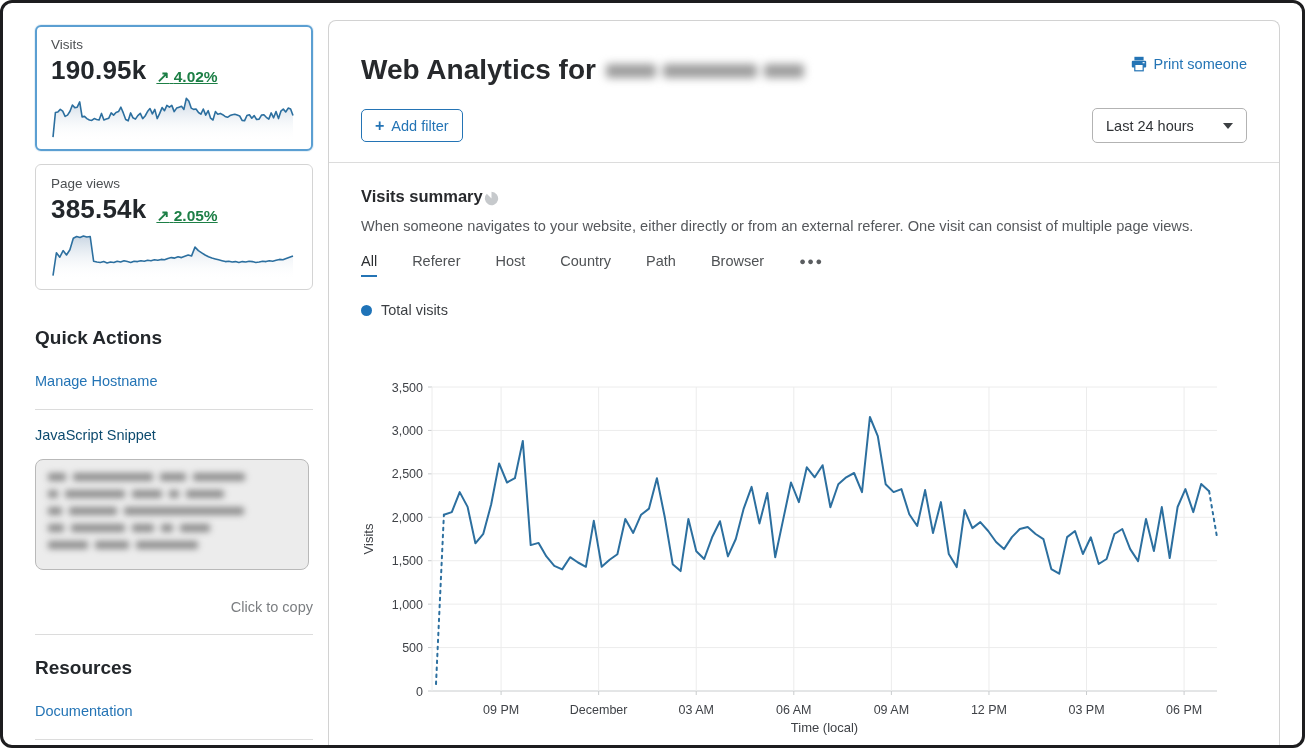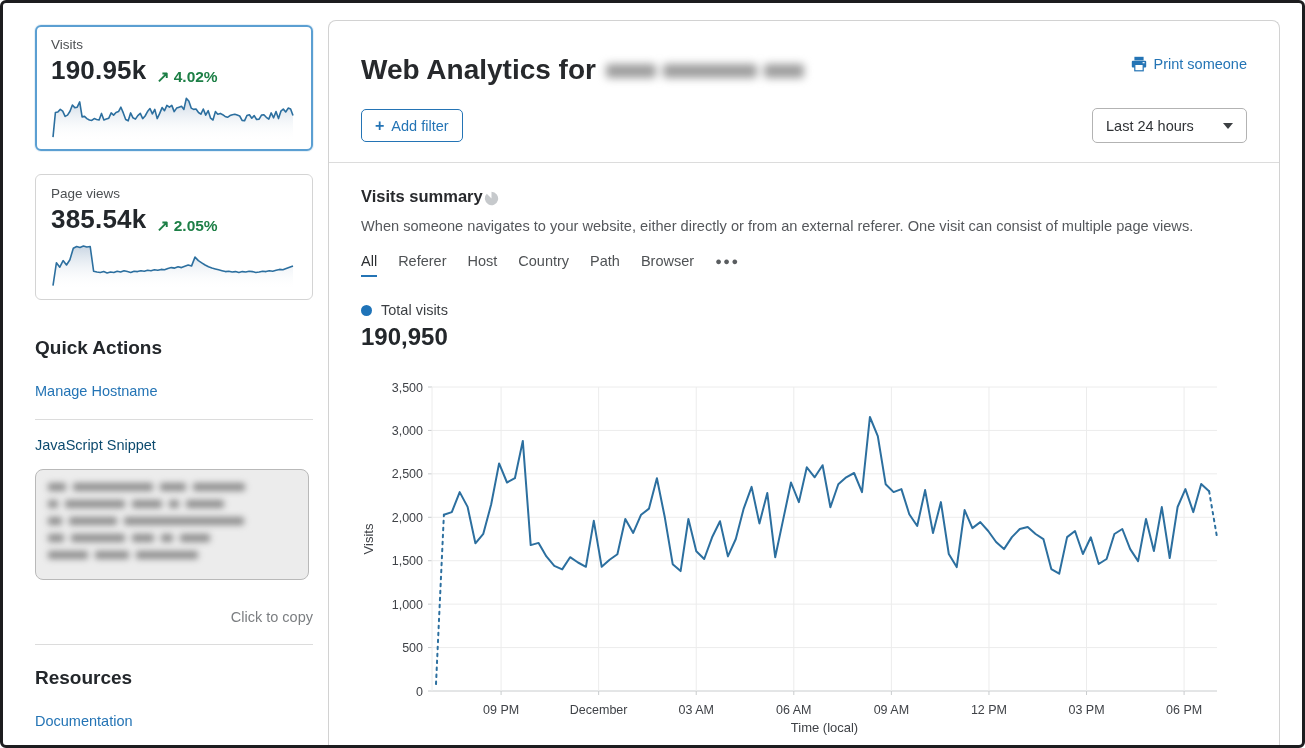--- a/index.html
+++ b/index.html
@@ -1,29 +1,29 @@
 <!DOCTYPE html>
 <html><head>
 <meta charset="utf-8">
 <style>
   * { margin:0; padding:0; box-sizing:border-box; }
   html,body { background:#fff; }
   body { font-family:"Liberation Sans", sans-serif; color:#2f3235; }
   .frame { position:relative; width:1305px; height:748px; background:#fff;
-           border:3px solid #1d1d1f; border-radius:6px; overflow:hidden; }
+           border:3px solid #1d1d1f; border-radius:12px; overflow:hidden; }
 
   
   .sidebar { position:absolute; left:32px; top:22px; width:278px; }
   .stat-card { border:1px solid #d4d4d4; border-radius:6px; padding:11px 15px 8px; background:#fff; cursor:pointer; }
   .stat-card.selected { border:2px solid #5b9fd2; padding:10px 14px 7px; box-shadow:0 0 0 1px rgba(91,159,210,.15); }
-  .stat-card + .stat-card { margin-top:23px; }
+  .stat-card + .stat-card { margin-top:13px; }
   .stat-label { font-size:13.5px; color:#4c4f52; }
   .stat-row { display:flex; align-items:flex-end; gap:10px; margin-top:3px; }
   .stat-value { font-size:26px; font-weight:bold; color:#23272b; letter-spacing:.2px; }
-  .stat-delta { font-size:15.5px; font-weight:bold; color:#1d7f46; }
+  .stat-delta { font-size:15.5px; font-weight:bold; color:#1d7f46;text-decoration:underline; }
   .sparkline { display:block; margin-top:4px; width:244px; height:52px; }
 
   .side-section-title { font-size:19px; font-weight:bold; color:#23272b; }
   .qa { margin-top:37px; }
   .side-link { display:inline-block; margin-top:24px; font-size:14.5px; color:#2474b5; text-decoration:none; cursor:pointer; }
   .side-divider { border:none; border-top:1px solid #dcdcdc; margin-top:19px; }
   .snippet-label { margin-top:17px; font-size:14.5px; color:#0c4a6e; }
   .snippet-box { margin-top:16px; width:274px; height:111px; background:#ececec; border:1px solid #b9b9b9;
                  border-radius:8px; padding:13px 12px; cursor:pointer; }
   .blur-row { display:flex; gap:7px; margin-bottom:9px; filter:blur(3px); }
@@ -47,21 +47,21 @@
   .dropdown { display:flex; align-items:center; justify-content:space-between; width:155px; height:35px;
               border:1px solid #b3b3b3; border-radius:5px; padding:0 13px; font-size:14.5px; color:#2f3235; cursor:pointer; background:#fff; }
   .caret { width:0; height:0; border-left:5px solid transparent; border-right:5px solid transparent; border-top:6px solid #3c3f42; }
   .head-divider { border:none; border-top:1px solid #dcdcdc; margin-top:19px; }
 
   .summary { padding:24px 32px 0; }
   .summary-title-row { display:flex; align-items:flex-end; gap:1px; }
   .summary-title { font-size:16.5px; font-weight:bold; color:#27292c; }
   .pie-icon { width:15px; height:15px; }
   .summary-desc { margin-top:12px; font-size:14.6px; color:#55585c; }
-  .tabs { display:flex; align-items:center; gap:21px; margin-top:19px; }
+  .tabs { display:flex; align-items:center; gap:35px; margin-top:19px; }
   .tab { font-size:14.5px; color:#4f5255; cursor:pointer; padding-bottom:6px; border-bottom:2.5px solid transparent; }
   .tab.active { color:#2c2f32; border-bottom-color:#2474b5; }
   .tab-more { font-size:11px; letter-spacing:1.5px; color:#5a5d60; cursor:pointer; padding-bottom:8px; }
   .legend-row { display:flex; align-items:center; gap:9px; margin-top:25px; }
   .legend-dot { width:11px; height:11px; border-radius:50%; background:#1e73b8; }
   .legend-label { font-size:14.5px; color:#3c3f43; }
   .big-number { margin-top:5px; font-size:24px; font-weight:bold; color:#23272b; }
 
   .chart-wrap { position:absolute; left:32px; top:356px; }
   .tick { font-size:12.5px; fill:#3f4247; font-family:"Liberation Sans", sans-serif; }
@@ -209,21 +209,20 @@
         <span class="tab">Country</span>
         <span class="tab">Path</span>
         <span class="tab">Browser</span>
         <span class="tab-more">●●●</span>
       </div>
 
       <div class="legend-row">
         <span class="legend-dot"></span>
         <span class="legend-label">Total visits</span>
       </div>
-      <div class="big-number">190,950</div>
     </div>
 
     <div class="chart-wrap">
       <svg id="main-chart" width="858" height="360" viewBox="0 0 858 360">
           <line x1="71" y1="314" x2="856" y2="314" stroke="#c9ccce" stroke-width="1"></line>
           <line x1="67" y1="314" x2="71" y2="314" stroke="#c9ccce" stroke-width="1"></line>
           <text x="62" y="318.5" text-anchor="end" class="tick">0</text>
           <line x1="71" y1="270.57142857142856" x2="856" y2="270.57142857142856" stroke="#ececec" stroke-width="1"></line>
           <line x1="67" y1="270.57142857142856" x2="71" y2="270.57142857142856" stroke="#c9ccce" stroke-width="1"></line>
           <text x="62" y="275.07142857142856" text-anchor="end" class="tick">500</text>

